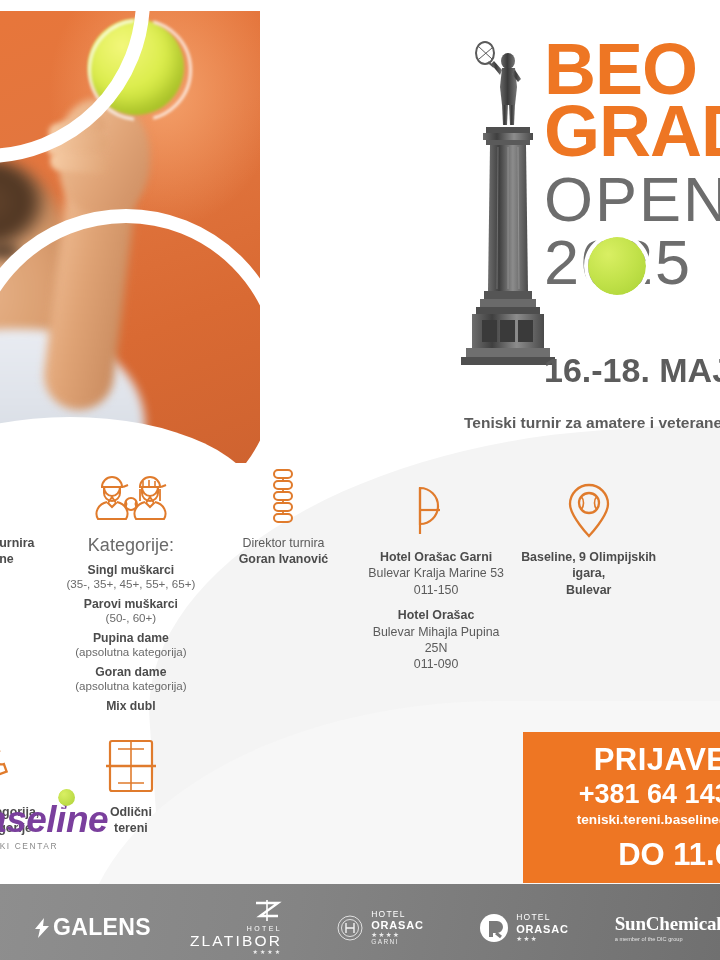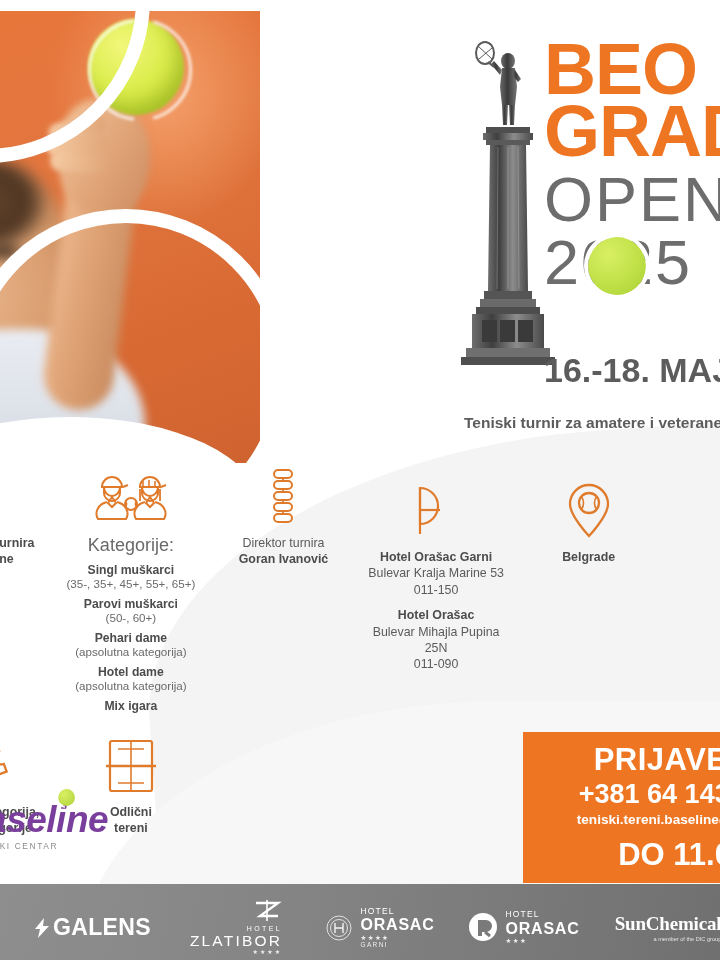--- a/index.html
+++ b/index.html
@@ -388,23 +388,23 @@
     font-size: 23px; font-weight: bold; letter-spacing: .4px;
     display: flex; align-items: center; gap: 2px;
   }
   .sp-zlatibor { text-align: right; line-height: 1.05; }
   .sp-zlatibor .z-h { font-size: 7px; letter-spacing: 2.4px; }
   .sp-zlatibor .z-n { font-size: 15.5px; letter-spacing: 2.2px; }
   .sp-zlatibor .z-s { font-size: 6px; letter-spacing: 2px; opacity: .85; }
   .sp-orasac { display: flex; align-items: center; gap: 7px; }
   .sp-orasac .o-t { line-height: 1.1; text-align: left; }
   .sp-orasac .o-h { font-size: 8.5px; letter-spacing: 1.2px; }
-  .sp-orasac .o-n { font-size: 16px; font-weight: bold; letter-spacing: .8px; }
+  .sp-orasac .o-n { font-size: 11px; font-weight: bold; letter-spacing: .8px; }
   .sp-orasac .o-s { font-size: 6.5px; letter-spacing: 1.4px; opacity: .85; }
-  .sp-sun { text-align: right; }
+  .sp-sun { text-align: left; }
   .sp-sun .s-n {
     font-family: "Liberation Serif", serif;
     font-size: 19px; font-weight: bold; letter-spacing: -.2px;
   }
   .sp-sun .s-t { font-size: 5.6px; opacity: .82; margin-top: 1px; }
 </style>
 </head>
 <body>
 
 <div id="poster">
@@ -539,25 +539,25 @@
 
           <circle cx="37" cy="33" r="6"></circle>
           <path d="M32 30 A7 7 0 0 1 32 36 M42 30 A7 7 0 0 0 42 36" stroke-width="1.5"></path>
         </svg>
       </div>
       <div class="cat-head">Kategorije:</div>
       <div class="cat-b">Singl muškarci</div>
       <div class="cat-s">(35-, 35+, 45+, 55+, 65+)</div>
       <div class="cat-b">Parovi muškarci</div>
       <div class="cat-s">(50-, 60+)</div>
-      <div class="cat-b">Pehari dame</div>
+      <div class="cat-b">Pupina dame</div>
       <div class="cat-s">(apsolutna kategorija)</div>
-      <div class="cat-b">Hotel dame</div>
+      <div class="cat-b">Goran dame</div>
       <div class="cat-s">(apsolutna kategorija)</div>
-      <div class="cat-b">Mix igara</div>
+      <div class="cat-b">Mix dubl</div>
     </div>
 
 
     <div class="info-cell">
       <div class="info-icon">
         <svg width="46" height="58" viewBox="0 0 46 58" fill="none" stroke="#E07B2C" stroke-width="2">
           <rect x="14" y="2" width="18" height="8" rx="4"></rect>
           <rect x="14" y="13" width="18" height="8" rx="4"></rect>
           <rect x="14" y="24" width="18" height="8" rx="4"></rect>
           <rect x="14" y="35" width="18" height="8" rx="4"></rect>
@@ -587,21 +587,22 @@
 
 
     <div class="info-cell row2">
       <div class="info-icon">
         <svg width="50" height="58" viewBox="0 0 50 58" fill="none" stroke="#E07B2C" stroke-width="2.3">
           <path d="M25 54 C25 54 44 34 44 22 A19 19 0 1 0 6 22 C6 34 25 54 25 54 Z"></path>
           <circle cx="25" cy="21" r="10"></circle>
           <path d="M17 14 A11 11 0 0 1 17 28 M33 14 A11 11 0 0 0 33 28" stroke-width="1.6"></path>
         </svg>
       </div>
-      <div class="info-text bold">Belgrade</div>
+      <div class="info-text bold">Baseline, 9 Olimpijskih igara,</div>
+      <div class="info-text bold">Bulevar</div>
     </div>
 
     <div class="info-cell row2"></div>
 
     <div class="info-cell row2">
       <div class="info-icon">
         <svg width="62" height="54" viewBox="0 0 62 54" fill="none" stroke="#E07B2C" stroke-width="2.3">
           <g transform="rotate(-20 31 27)">
             <path d="M6 12 L56 12 L56 20 A7 7 0 0 0 56 34 L56 42 L6 42 L6 34 A7 7 0 0 0 6 20 Z"></path>
             <circle cx="21" cy="27" r="7"></circle>

